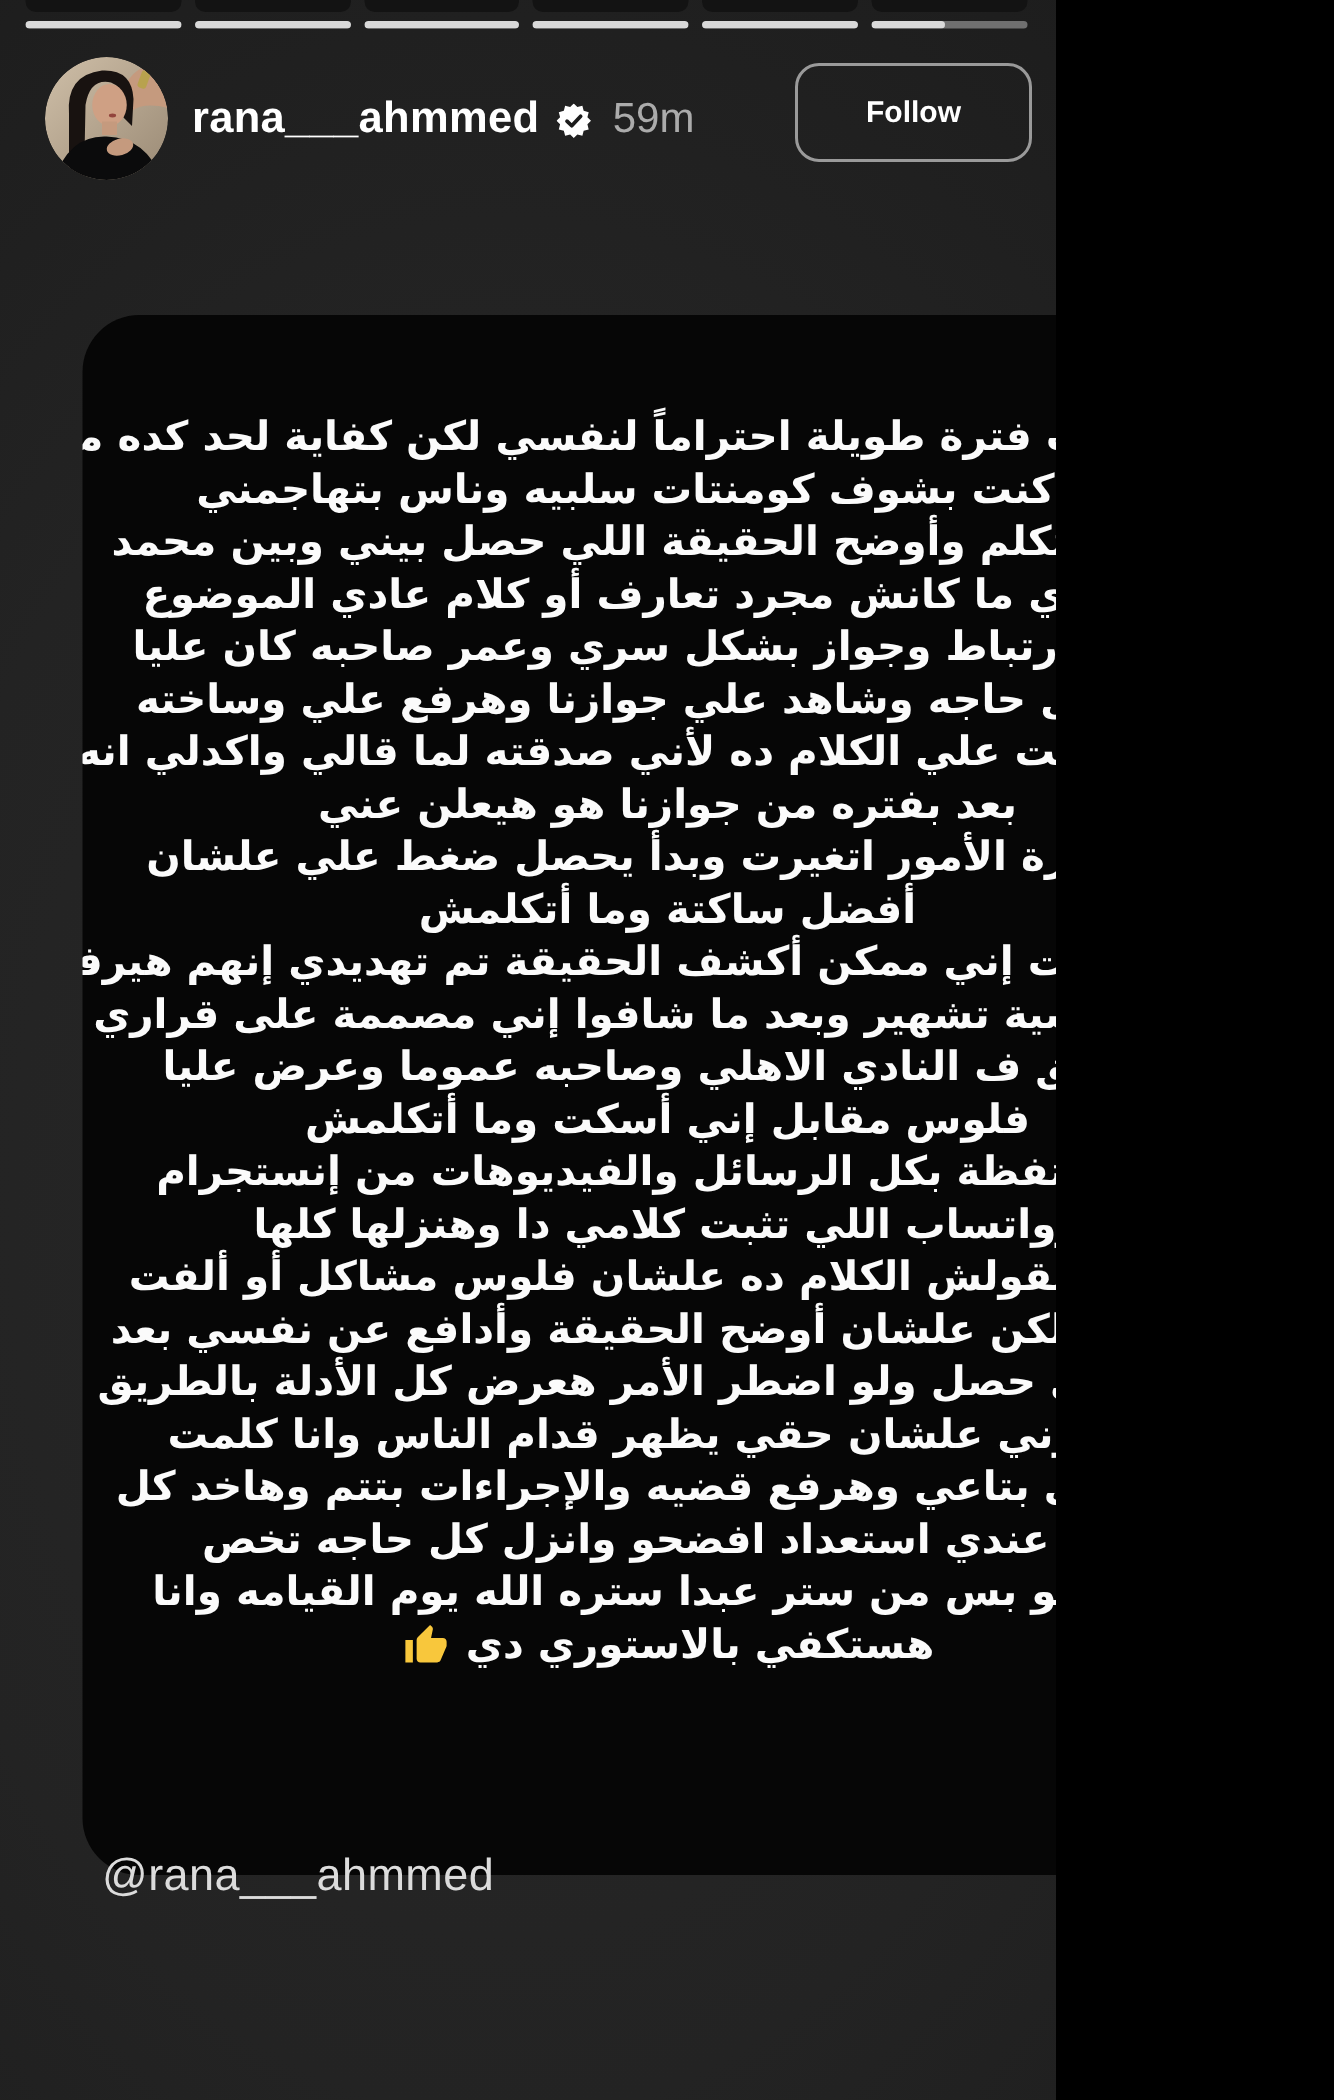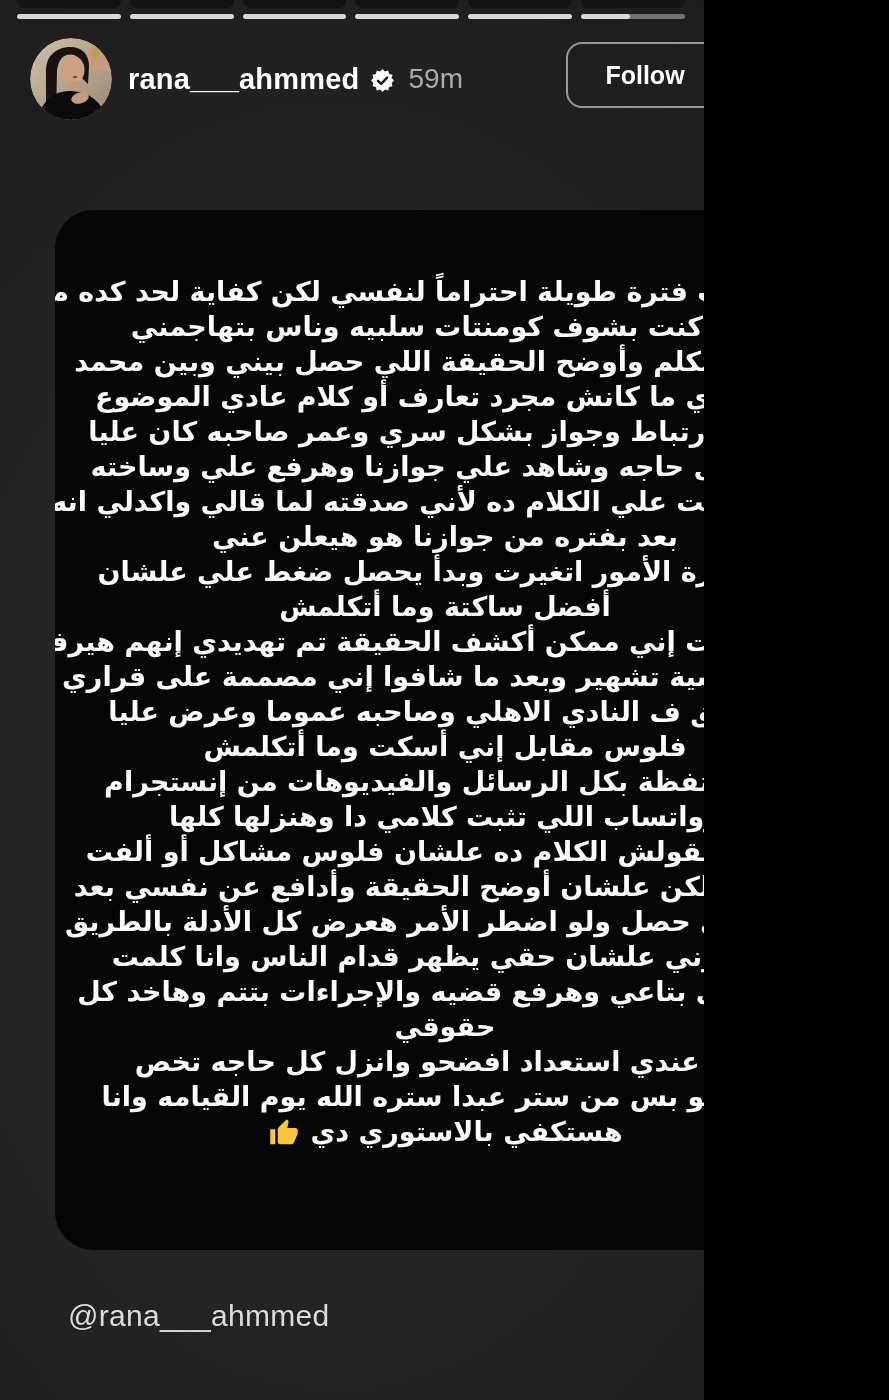--- a/index.html
+++ b/index.html
@@ -17,40 +17,40 @@
   .seg-fill{height:100%;background:var(--seg-fill,#d9d9d9);border-radius:2.5px;}
   
   .avatar{position:absolute;left:30px;top:38px;width:82px;height:82px;border-radius:50%;overflow:hidden;}
   .user-row{position:absolute;left:128px;top:38px;height:82px;display:flex;align-items:center;gap:11px;}
   .username{color:#ffffff;font-size:29px;font-weight:700;letter-spacing:.2px;}
   .badge{width:23px;height:23px;display:inline-block;margin-top:2px;}
   .timestamp{color:#ababab;font-size:28px;font-weight:400;margin-left:4px;}
   .follow-btn{
     position:absolute;left:530px;top:42px;width:158px;height:66px;box-sizing:border-box;
     background:transparent;border:2px solid rgba(255,255,255,.55);border-radius:16px;
-    color:#fff;font-size:25px;font-weight:600;font-family:"Liberation Sans",sans-serif;cursor:pointer;margin-left:36px;
+    color:#fff;font-size:20px;font-weight:600;font-family:"Liberation Sans",sans-serif;cursor:pointer;
   }
   .more-btn{position:absolute;left:721px;top:42px;width:62px;height:66px;display:flex;align-items:center;justify-content:center;gap:9px;cursor:pointer;}
   .more-btn i{width:7.5px;height:7.5px;border-radius:50%;background:#fff;}
   .close-btn{position:absolute;left:812px;top:48px;width:56px;height:56px;cursor:pointer;}
   
   .card{
     position:absolute;left:55px;top:210px;width:780px;height:1040px;
     background:var(--card-bg,#060606);border-radius:38px;overflow:hidden;
   }
   .text-lines{padding:64px 28px 0 28px;direction:rtl;}
   .arabic-line{
     font-family:"DejaVu Sans",sans-serif;font-weight:700;
     font-size:27px;line-height:35px;color:var(--card-text,#fbfbfb);
     text-align:center;white-space:nowrap;
   }
   .thumb{color:var(--emoji-color,#f8c73c);display:inline-block;vertical-align:-7px;margin:0 2px;}
   
   .mention{
-    position:absolute;left:68px;top:1299px;color:var(--mention-color,#dcdcdc);
+    position:absolute;left:68px;top:1234px;color:var(--mention-color,#dcdcdc);
     font-size:30px;font-weight:500;letter-spacing:.3px;cursor:pointer;
   }
 </style>
 </head>
 <body>
 
 <div class="screen">
 
   <div class="top-tabs" id="top-tabs">
       <div class="top-tab"></div>
@@ -148,21 +148,20 @@
         <div class="arabic-line">علي قضية تشهير وبعد ما شافوا إني مصممة على قراري</div>
         <div class="arabic-line">السابق ف النادي الاهلي وصاحبه عموما وعرض عليا</div>
         <div class="arabic-line">فلوس مقابل إني أسكت وما أتكلمش</div>
         <div class="arabic-line">أنا محتفظة بكل الرسائل والفيديوهات من إنستجرام</div>
         <div class="arabic-line">وواتساب اللي تثبت كلامي دا وهنزلها كلها</div>
         <div class="arabic-line">وأنا ما بقولش الكلام ده علشان فلوس مشاكل أو ألفت</div>
         <div class="arabic-line">الانتباه لكن علشان أوضح الحقيقة وأدافع عن نفسي بعد</div>
         <div class="arabic-line">كل اللي حصل ولو اضطر الأمر هعرض كل الأدلة بالطريق</div>
         <div class="arabic-line">القانوني علشان حقي يظهر قدام الناس وانا كلمت</div>
         <div class="arabic-line">المحامي بتاعي وهرفع قضيه والإجراءات بتتم وهاخد كل</div>
-        <div class="arabic-line">حقوقي</div>
         <div class="arabic-line">وانا عندي استعداد افضحو وانزل كل حاجه تخص</div>
         <div class="arabic-line">وساختو بس من ستر عبدا ستره الله يوم القيامه وانا</div>
         <div class="arabic-line">هستكفي بالاستوري دي
     <span class="thumb">
       <svg width="30" height="30" viewBox="0 0 24 24">
         <path fill="currentColor" d="M1 21h4V9H1v12zM23 10c0-1.1-.9-2-2-2h-6.31l.95-4.57.03-.32c0-.41-.17-.79-.44-1.06L14.17 1 7.58 7.59C7.22 7.95 7 8.45 7 9v10c0 1.1.9 2 2 2h9c.83 0 1.54-.5 1.84-1.22l3.02-7.05c.09-.23.14-.47.14-.73v-2z"></path>
       </svg>
     </span>
   </div>
       </div>

